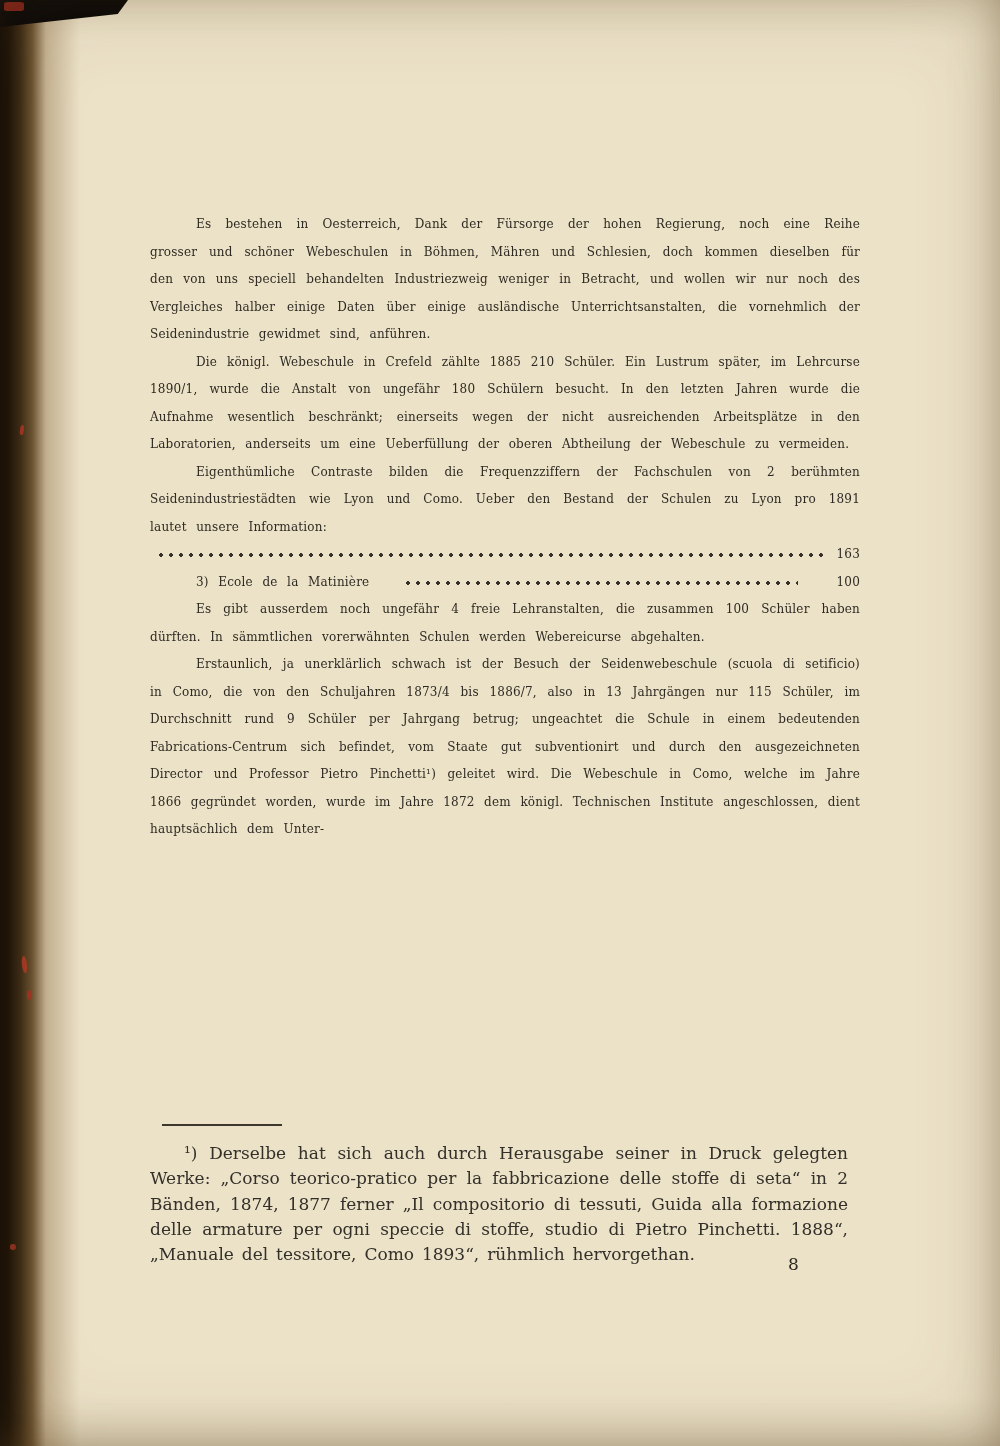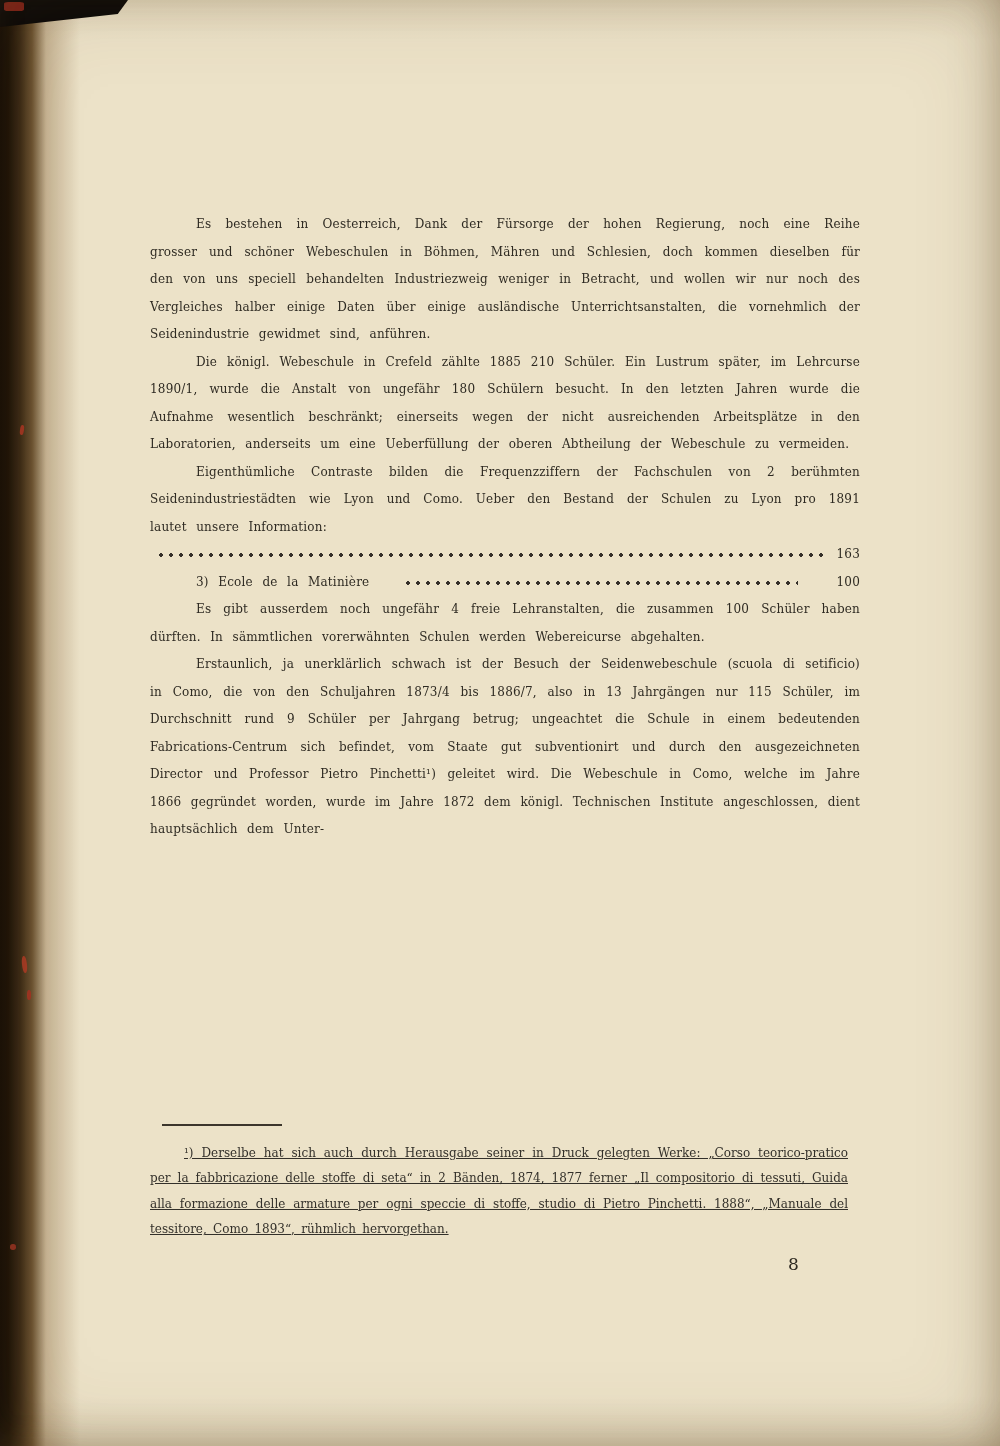--- a/index.html
+++ b/index.html
@@ -57,25 +57,24 @@
     margin: 0 10px 0 8px;
     background-image: radial-gradient(circle at 3px 4px, #35302a 1.6px, rgba(0,0,0,0) 2.1px);
     background-size: 10px 7px;
     background-repeat: repeat-x;
   }
 
   .footnote { position: absolute; top: 1124px; left: 150px; width: 710px; }
   .fn-rule { width: 120px; height: 2px; background: #3c362c; margin-left: 12px; }
   .fn-text {
     margin: 15px 12px 0 0;
-    font-size: 12px; line-height: 25.3px;
+    font-size: 17px; line-height: 25.3px;
     text-align: justify; text-indent: 34px;
     word-spacing: 2.5px;
     color: #33302a;
-    text-decoration: underline;
   }
 
   .signature { position: absolute; top: 1254px; left: 788px; font-size: 17px; }
 
   .vignette {
     position: absolute; inset: 0; pointer-events: none;
     box-shadow:
       inset 0 0 90px rgba(95,70,35,0.16),
       inset -22px 0 48px -22px rgba(95,70,35,0.35),
       inset 0 -18px 40px -18px rgba(95,70,35,0.25);

